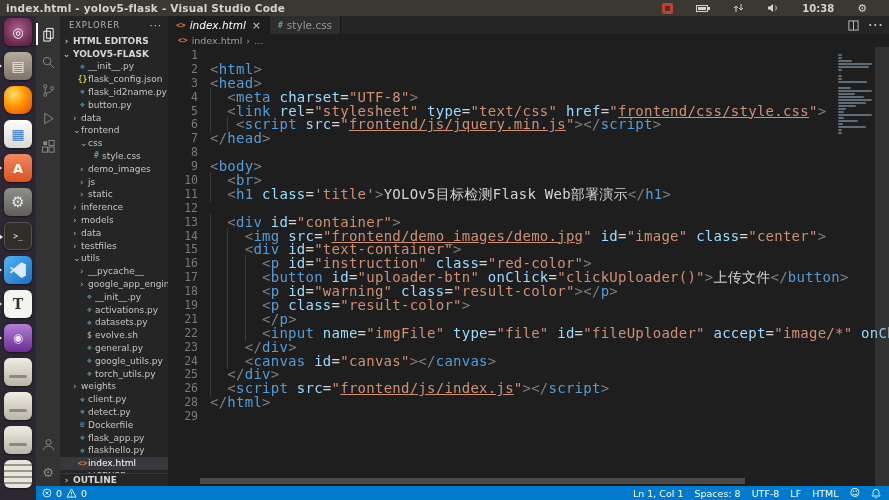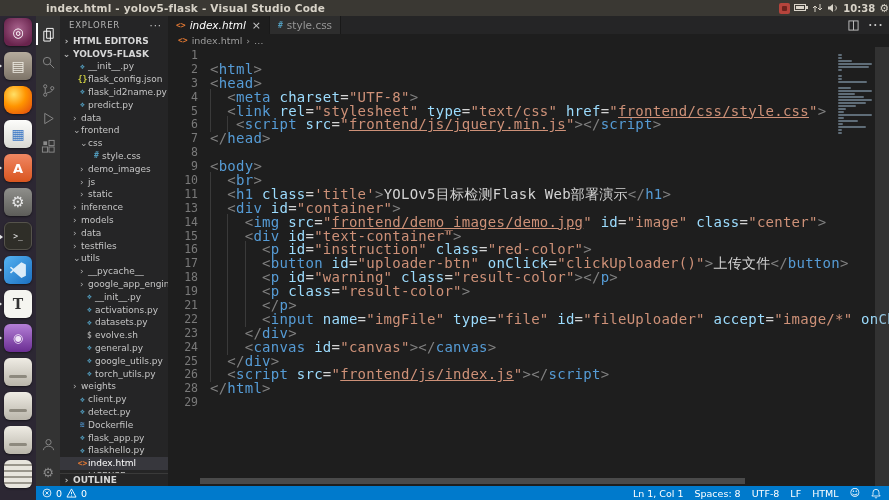--- a/index.html
+++ b/index.html
@@ -4,22 +4,22 @@
 <style>
   * { margin:0; padding:0; box-sizing:border-box; }
   html,body { background:#000; }
   .screen { position:relative; width:889px; height:500px; overflow:hidden;
             font-family:"DejaVu Sans", sans-serif; background:#1e1e1e; }
 
   
   .titlebar { position:absolute; left:0; top:0; width:889px; height:16px;
               background:#3a3833; display:flex; align-items:center; z-index:5; }
   .tb-title { color:#d8d3c8; font-size:10.5px; font-weight:bold; padding-left:6px;
-              letter-spacing:.2px; flex:1; white-space:nowrap; overflow:hidden;margin-left:40px; }
-  .tray { display:flex; align-items:flex-start; gap:4px; padding-right:0; color:#d8d3c8; }
+              letter-spacing:.2px; flex:1; white-space:nowrap; overflow:hidden; }
+  .tray { display:flex; align-items:center; gap:23px; padding-right:22px; color:#d8d3c8; }
   .tr-rec { width:11px; height:11px; border-radius:2px; background:#b5443c; position:relative; }
   .tr-rec::after { content:""; position:absolute; left:3px; top:3px; width:5px; height:5px;
                    border-radius:1px; background:#6e231e; }
   .tr-time { font-size:10px; font-weight:bold; }
   .tr-gear { font-size:11px; line-height:11px; }
   .tray svg { display:block; }
 
   
   .dock { position:absolute; left:0; top:16px; width:36px; height:484px;
           background:#2c2733; display:flex; flex-direction:column; align-items:center;
@@ -261,21 +261,21 @@
             <div class="trow" style="padding-left: 17px;">
               <span class="fi fi-json">{}</span>
               <span>flask_config.json</span>
             </div>
             <div class="trow" style="padding-left: 17px;">
               <span class="fi fi-py">❖</span>
               <span>flask_id2name.py</span>
             </div>
             <div class="trow" style="padding-left: 17px;">
               <span class="fi fi-py">❖</span>
-              <span>predict.py</span>
+              <span>button.py</span>
             </div>
             <div class="trow" style="padding-left: 13px;">
               <span class="chev">›</span>
               <span>data</span>
             </div>
             <div class="trow" style="padding-left: 13px;">
               <span class="chev">⌄</span>
               <span>frontend</span>
             </div>
             <div class="trow" style="padding-left: 20px;">
@@ -424,20 +424,21 @@
               <div class="cl"><span class="ln">2</span><span class="lt"><span class="tk-p">&lt;</span><span class="tk-t">html</span><span class="tk-p">&gt;</span></span></div>
               <div class="cl"><span class="ln">3</span><span class="lt"><span class="tk-p">&lt;</span><span class="tk-t">head</span><span class="tk-p">&gt;</span></span></div>
               <div class="cl"><span class="ln">4</span><span class="lt"><span class="ig">  </span><span class="tk-p">&lt;</span><span class="tk-t">meta</span><span class="tk-x"> </span><span class="tk-a">charset</span><span class="tk-o">=</span><span class="tk-s">"UTF-8"</span><span class="tk-p">&gt;</span></span></div>
               <div class="cl"><span class="ln">5</span><span class="lt"><span class="ig">  </span><span class="tk-p">&lt;</span><span class="tk-t">link</span><span class="tk-x"> </span><span class="tk-a">rel</span><span class="tk-o">=</span><span class="tk-s">"stylesheet"</span><span class="tk-x"> </span><span class="tk-a">type</span><span class="tk-o">=</span><span class="tk-s">"text/css"</span><span class="tk-x"> </span><span class="tk-a">href</span><span class="tk-o">=</span><span class="tk-s">"</span><span class="tk-u">frontend/css/style.css</span><span class="tk-s">"</span><span class="tk-p">&gt;</span></span></div>
               <div class="cl"><span class="ln">6</span><span class="lt"><span class="ig">  </span><span class="ig"> </span><span class="tk-p">&lt;</span><span class="tk-t">script</span><span class="tk-x"> </span><span class="tk-a">src</span><span class="tk-o">=</span><span class="tk-s">"</span><span class="tk-u">frontend/js/jquery.min.js</span><span class="tk-s">"</span><span class="tk-p">&gt;&lt;/</span><span class="tk-t">script</span><span class="tk-p">&gt;</span></span></div>
               <div class="cl"><span class="ln">7</span><span class="lt"><span class="tk-p">&lt;/</span><span class="tk-t">head</span><span class="tk-p">&gt;</span></span></div>
               <div class="cl"><span class="ln">8</span><span class="lt"></span></div>
               <div class="cl"><span class="ln">9</span><span class="lt"><span class="tk-p">&lt;</span><span class="tk-t">body</span><span class="tk-p">&gt;</span></span></div>
               <div class="cl"><span class="ln">10</span><span class="lt"><span class="ig">  </span><span class="tk-p">&lt;</span><span class="tk-t">br</span><span class="tk-p">&gt;</span></span></div>
               <div class="cl"><span class="ln">11</span><span class="lt"><span class="ig">  </span><span class="tk-p">&lt;</span><span class="tk-t">h1</span><span class="tk-x"> </span><span class="tk-a">class</span><span class="tk-o">=</span><span class="tk-s">'title'</span><span class="tk-p">&gt;</span><span class="tk-x">YOLOv5目标检测Flask Web部署演示</span><span class="tk-p">&lt;/</span><span class="tk-t">h1</span><span class="tk-p">&gt;</span></span></div>
+              <div class="cl"><span class="ln">12</span><span class="lt"></span></div>
               <div class="cl"><span class="ln">13</span><span class="lt"><span class="ig">  </span><span class="tk-p">&lt;</span><span class="tk-t">div</span><span class="tk-x"> </span><span class="tk-a">id</span><span class="tk-o">=</span><span class="tk-s">"container"</span><span class="tk-p">&gt;</span></span></div>
               <div class="cl"><span class="ln">14</span><span class="lt"><span class="ig">  </span><span class="ig">  </span><span class="tk-p">&lt;</span><span class="tk-t">img</span><span class="tk-x"> </span><span class="tk-a">src</span><span class="tk-o">=</span><span class="tk-s">"</span><span class="tk-u">frontend/demo_images/demo.jpg</span><span class="tk-s">"</span><span class="tk-x"> </span><span class="tk-a">id</span><span class="tk-o">=</span><span class="tk-s">"image"</span><span class="tk-x"> </span><span class="tk-a">class</span><span class="tk-o">=</span><span class="tk-s">"center"</span><span class="tk-p">&gt;</span></span></div>
               <div class="cl"><span class="ln">15</span><span class="lt"><span class="ig">  </span><span class="ig">  </span><span class="tk-p">&lt;</span><span class="tk-t">div</span><span class="tk-x"> </span><span class="tk-a">id</span><span class="tk-o">=</span><span class="tk-s">"text-container"</span><span class="tk-p">&gt;</span></span></div>
               <div class="cl"><span class="ln">16</span><span class="lt"><span class="ig">  </span><span class="ig">  </span><span class="ig">  </span><span class="tk-p">&lt;</span><span class="tk-t">p</span><span class="tk-x"> </span><span class="tk-a">id</span><span class="tk-o">=</span><span class="tk-s">"instruction"</span><span class="tk-x"> </span><span class="tk-a">class</span><span class="tk-o">=</span><span class="tk-s">"red-color"</span><span class="tk-p">&gt;</span></span></div>
               <div class="cl"><span class="ln">17</span><span class="lt"><span class="ig">  </span><span class="ig">  </span><span class="ig">  </span><span class="tk-p">&lt;</span><span class="tk-t">button</span><span class="tk-x"> </span><span class="tk-a">id</span><span class="tk-o">=</span><span class="tk-s">"uploader-btn"</span><span class="tk-x"> </span><span class="tk-a">onClick</span><span class="tk-o">=</span><span class="tk-s">"clickUploader()"</span><span class="tk-p">&gt;</span><span class="tk-x">上传文件</span><span class="tk-p">&lt;/</span><span class="tk-t">button</span><span class="tk-p">&gt;</span></span></div>
               <div class="cl"><span class="ln">18</span><span class="lt"><span class="ig">  </span><span class="ig">  </span><span class="ig">  </span><span class="tk-p">&lt;</span><span class="tk-t">p</span><span class="tk-x"> </span><span class="tk-a">id</span><span class="tk-o">=</span><span class="tk-s">"warning"</span><span class="tk-x"> </span><span class="tk-a">class</span><span class="tk-o">=</span><span class="tk-s">"result-color"</span><span class="tk-p">&gt;&lt;/</span><span class="tk-t">p</span><span class="tk-p">&gt;</span></span></div>
               <div class="cl"><span class="ln">19</span><span class="lt"><span class="ig">  </span><span class="ig">  </span><span class="ig">  </span><span class="tk-p">&lt;</span><span class="tk-t">p</span><span class="tk-x"> </span><span class="tk-a">class</span><span class="tk-o">=</span><span class="tk-s">"result-color"</span><span class="tk-p">&gt;</span></span></div>
               <div class="cl"><span class="ln">21</span><span class="lt"><span class="ig">  </span><span class="ig">  </span><span class="ig">  </span><span class="tk-p">&lt;/</span><span class="tk-t">p</span><span class="tk-p">&gt;</span></span></div>
               <div class="cl"><span class="ln">22</span><span class="lt"><span class="ig">  </span><span class="ig">  </span><span class="ig">  </span><span class="tk-p">&lt;</span><span class="tk-t">input</span><span class="tk-x"> </span><span class="tk-a">name</span><span class="tk-o">=</span><span class="tk-s">"imgFile"</span><span class="tk-x"> </span><span class="tk-a">type</span><span class="tk-o">=</span><span class="tk-s">"file"</span><span class="tk-x"> </span><span class="tk-a">id</span><span class="tk-o">=</span><span class="tk-s">"fileUploader"</span><span class="tk-x"> </span><span class="tk-a">accept</span><span class="tk-o">=</span><span class="tk-s">"image/*"</span><span class="tk-x"> </span><span class="tk-a">onChange</span></span></div>
               <div class="cl"><span class="ln">23</span><span class="lt"><span class="ig">  </span><span class="ig">  </span><span class="tk-p">&lt;/</span><span class="tk-t">div</span><span class="tk-p">&gt;</span></span></div>

